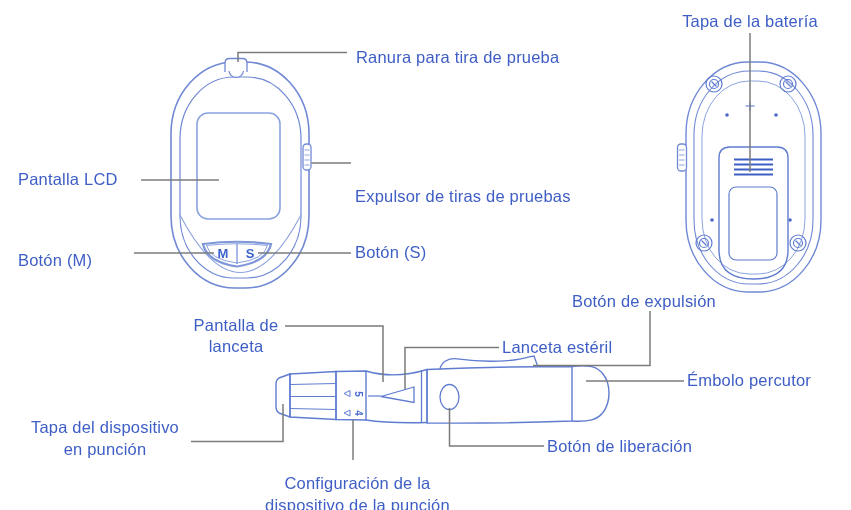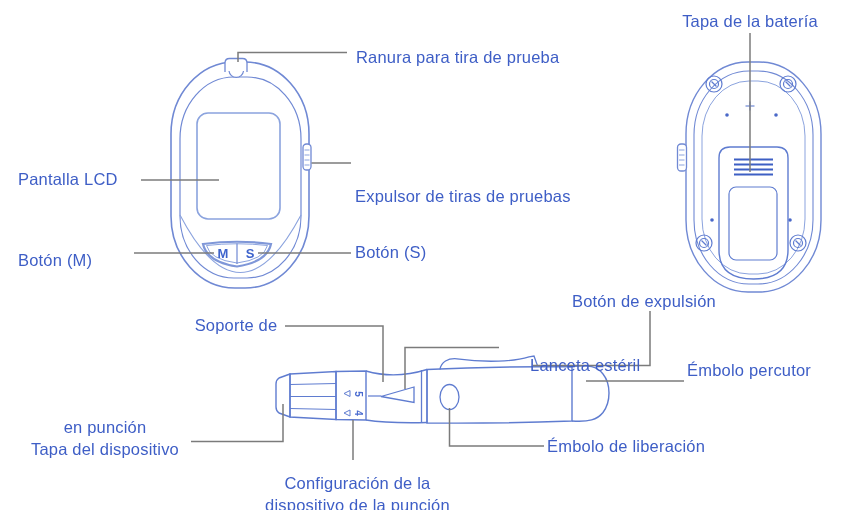--- a/index.html
+++ b/index.html
@@ -172,34 +172,35 @@
 
   <div class="lbl right" style="left:18px;top:169px;width:118px;">Pantalla LCD</div>
 
   <div class="lbl right" style="left:18px;top:250px;width:112px;">Botón (M)</div>
 
   <div class="lbl" style="left:355px;top:242px;">Botón (S)</div>
 
   <div class="lbl center" style="left:645px;top:11px;width:210px;">Tapa de la batería</div>
 
   <div class="lbl center" style="left:166px;top:315px;width:140px;">
-    <span>Soporte de</span>
+    <span>Pantalla de</span>
+    <span>lanceta</span>
   </div>
 
   <div class="lbl" style="left:572px;top:291px;text-align:right;">Botón de expulsión</div>
 
-  <div class="lbl" style="left:502px;top:355px;margin-left:28px;">Lanceta estéril</div>
-
-  <div class="lbl" style="left:687px;top:360px;text-align:right;">Émbolo percutor</div>
-
-  <div class="lbl" style="left:547px;top:436px;">Émbolo de liberación</div>
+  <div class="lbl" style="left:502px;top:337px;">Lanceta estéril</div>
+
+  <div class="lbl" style="left:687px;top:370px;text-align:right;">Émbolo percutor</div>
+
+  <div class="lbl" style="left:547px;top:436px;">Botón de liberación</div>
 
   <div class="lbl center lh22" style="left:10px;top:416px;width:190px;">
+    <span>Tapa del dispositivo</span>
     <span>en punción</span>
-    <span>Tapa del dispositivo</span>
   </div>
 
   <div class="lbl center lh22" style="left:235px;top:472px;width:245px;">
     <span>Configuración de la</span>
     <span>dispositivo de la punción</span>
   </div>
 
 </div>
 
 </body></html>

